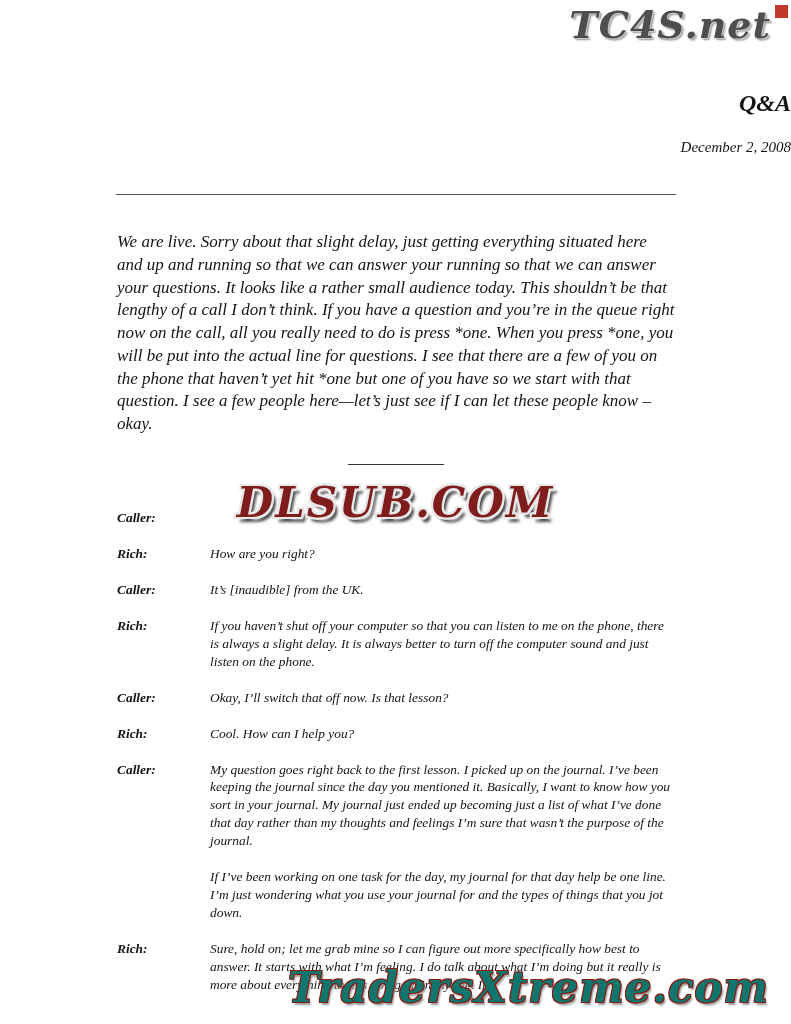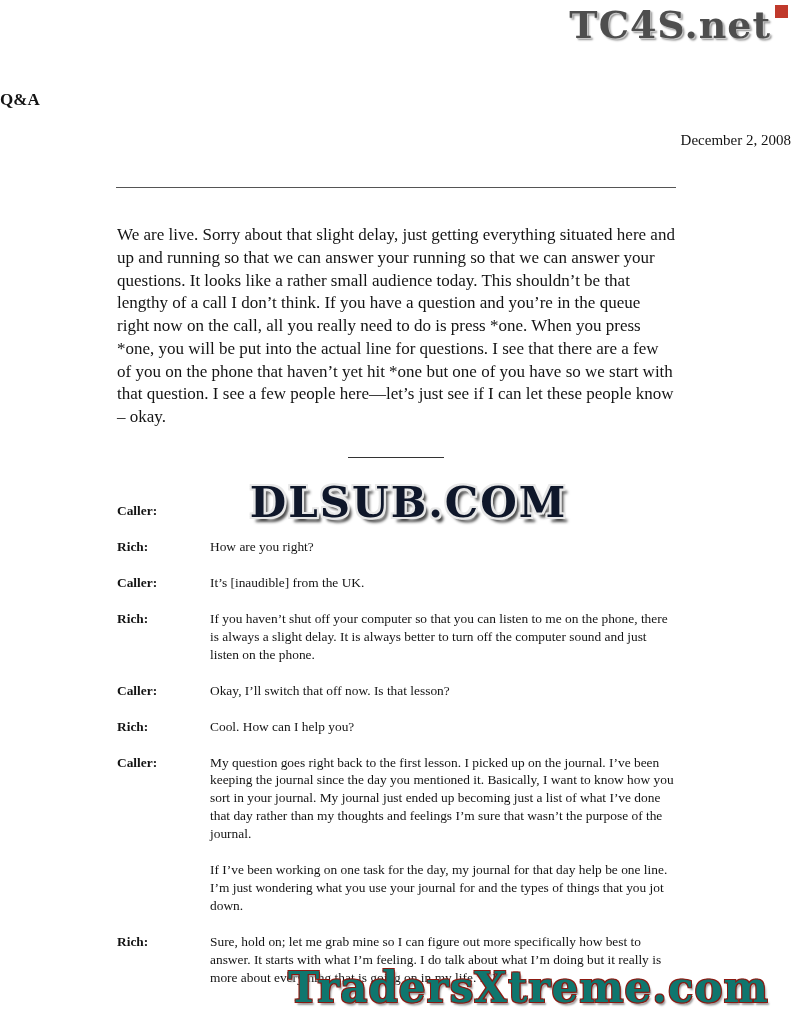--- a/index.html
+++ b/index.html
@@ -1,15 +1,15 @@
 <!DOCTYPE html>
 <html><head>
 <meta charset="utf-8">
 <style>
-  * { margin: 0; padding: 0; box-sizing: border-box; }
+  * { margin: 0; padding: 0; box-sizing: border-box; font-style: italic; }
   html, body { background: #ffffff; }
   body {
     width: 791px; height: 1024px;
     font-family: "Liberation Serif", serif;
     color: #141414;
     position: relative;
     overflow: hidden;
   }
   .page { position: relative; width: 791px; height: 1024px; }
 
@@ -24,21 +24,21 @@
   }
   .logo-red-square {
     position: absolute; top: 5px; right: 3px;
     width: 13px; height: 13px; background: #c0392b;
     z-index: 6;
   }
 
   
   .content { padding-top: 90px; }
   .doc-title {
-    text-align: left; font-weight: bold; font-size: 17px;
+    text-align: right; font-weight: bold; font-size: 24px;
   }
   .doc-date {
     text-align: right; font-size: 15px; margin-top: 22px;
   }
   .rule {
     border-top: 1px solid #555;
     margin: 38px 115px 0 116px;
   }
   .intro {
     margin: 36px 116px 0 117px;
@@ -55,30 +55,29 @@
   .speaker { width: 93px; flex-shrink: 0; font-weight: bold; }
   .dtext { flex: 1; }
   .para2 { margin-top: 18px; }
 
   
   .dlsub-watermark {
     position: absolute; top: 478px; left: 50%;
     transform: translateX(-50%);
     font-family: "DejaVu Serif", serif;
     font-weight: bold; font-size: 42px; letter-spacing: 2px;
-    color: #0f172a;
+    color: #7f1d1d;
     text-shadow:
       -2px -2px 0 #e8e8e8, 2px -2px 0 #e8e8e8,
       -2px 2px 0 #e8e8e8, 2px 2px 0 #e8e8e8,
       -2px 0 0 #e8e8e8, 2px 0 0 #e8e8e8,
       0 -2px 0 #e8e8e8, 0 2px 0 #e8e8e8,
       4px 5px 3px #4a4a4a;
     z-index: 10;
     white-space: nowrap;
-    margin-left: 13px;
   }
 
   
   .tradersxtreme-logo {
     position: absolute; bottom: 12px; right: 22px;
     font-family: "DejaVu Serif", serif;
     font-weight: bold; font-size: 42px; letter-spacing: 1px;
     color: #0f766e;
     text-shadow:
       -1px -1px 0 #8b1a12, 1px -1px 0 #8b1a12,

